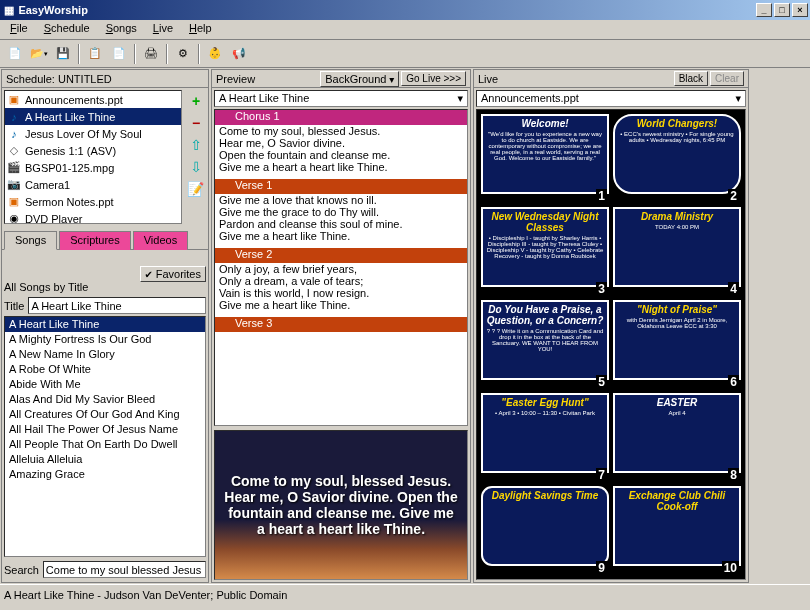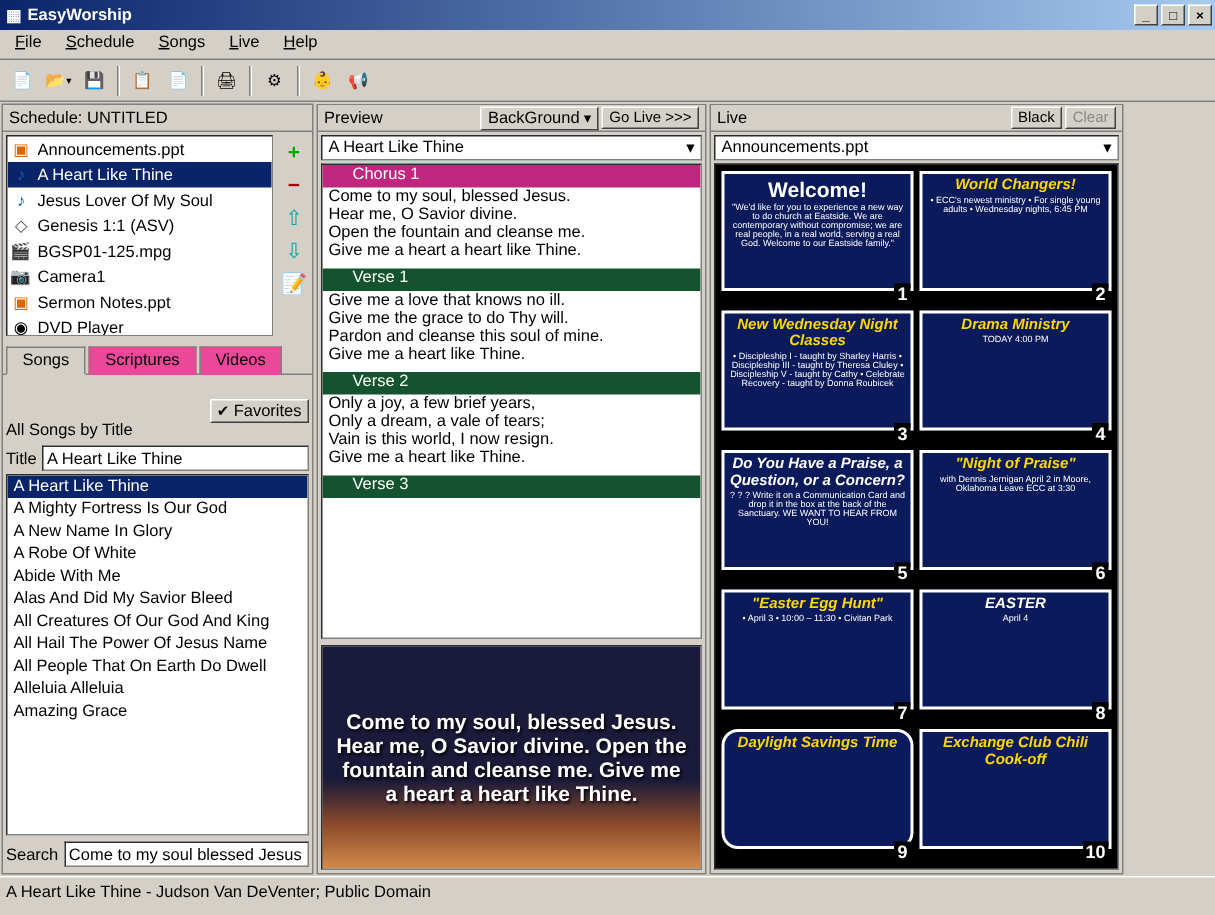--- a/index.html
+++ b/index.html
@@ -35,21 +35,21 @@
 .row { display:flex; align-items:center; margin:2px 0; gap:4px; }
 .row input { flex:1; border:1px inset #808080; padding:1px 2px; height:17px; }
 .favbtn { font-size:10px; padding:1px 4px; border:1px solid; border-color:#fff #404040 #404040 #fff; background:#d4d0c8; cursor:pointer;}
 .songlist { flex:1; background:white; border:1px inset #808080; overflow:auto; }
 .songlist div { padding:1px 4px; height:15px; cursor:pointer; }
 .songlist div.sel { background:#0a246a; color:white; }
 .prevtitle { background:white; border:1px inset #808080; margin:2px; padding:1px 4px; height:17px; }
 .lyrics { flex:1; background:white; border:1px inset #808080; margin:0 2px 2px; overflow:auto; }
 .lyricshdr { padding:0 20px; height:15px; }
 .lyricshdr.chorus { background:#c0267e; color:white; }
-.lyricshdr.verse { background:#14532d; color:white; }
+.lyricshdr.verse { background:#c2410c; color:white; }
 .lyricsbody { padding:0 4px 6px; }
 .previewimg { height:150px; margin:2px; background:linear-gradient(#1a1a3a 60%,#8a4a2a 80%,#d48a4a); border:1px inset #808080; display:flex;align-items:center;justify-content:center; color:white; font-weight:bold; font-size:14px; text-align:center; text-shadow:1px 1px 2px #000; padding:8px;}
 .livetitle { background:white; border:1px inset #808080; margin:2px; padding:1px 4px; height:17px; }
 .slides { flex:1; background:#000; border:1px inset #808080; margin:0 2px 2px; overflow:auto; padding:4px; display:grid; grid-template-columns:1fr 1fr; gap:4px; }
 .slide { position:relative; }
 .slideimg { height:80px; background:#0a1a5a; border:2px solid #fff; color:gold; font-size:9px; padding:2px; text-align:center; overflow:hidden; display:flex; flex-direction:column; align-items:center; justify-content:flex-start;}
 .slidenum { position:absolute; bottom:0; right:2px; color:white; font-weight:bold; font-size:12px; background:#000; padding:0 2px;}
 .statusbar { height:20px; border-top:1px solid #fff; padding:2px 4px; display:flex; align-items:center; }
 .dropdown { flex:1;margin-top:27px; }
 </style>
@@ -228,27 +228,27 @@
     <div class="panelhdr">
       <span>Live</span>
       <span class="spacer"></span>
       <button class="smbtn">Black</button>
       <button class="smbtn" style="color:#888;">Clear</button>
     </div>
     <div class="livetitle"><span>Announcements.ppt</span> <span style="float:right;">▾</span></div>
     <div class="slides" id="slides">
         <div class="slide">
           <div class="slideimg" style="color: rgb(255, 255, 255);">
-            <div style="font-weight: bold; font-size: 14px; text-align: center;">Welcome!</div>
+            <div style="font-weight: bold; font-style: italic; font-size: 10px; text-align: center;">Welcome!</div>
             <div style="font-size: 6px; color: rgb(255, 255, 255); margin-top: 2px;">"We'd like for you to experience a new way to do church at Eastside. We are contemporary without compromise; we are real people, in a real world, serving a real God. Welcome to our Eastside family."</div>
           </div>
           <div class="slidenum">1</div>
         </div>
         <div class="slide">
-          <div class="slideimg" style="color: gold;">
+          <div class="slideimg" style="color: gold; border-radius: 19px;">
             <div style="font-weight: bold; font-style: italic; font-size: 10px;">World Changers!</div>
             <div style="font-size: 6px; color: rgb(255, 255, 255); margin-top: 2px;">• ECC's newest ministry
 • For single young adults
 • Wednesday nights, 6:45 PM</div>
           </div>
           <div class="slidenum">2</div>
         </div>
         <div class="slide">
           <div class="slideimg" style="color: gold;">
             <div style="font-weight: bold; font-style: italic; font-size: 10px;">New Wednesday Night Classes</div>

